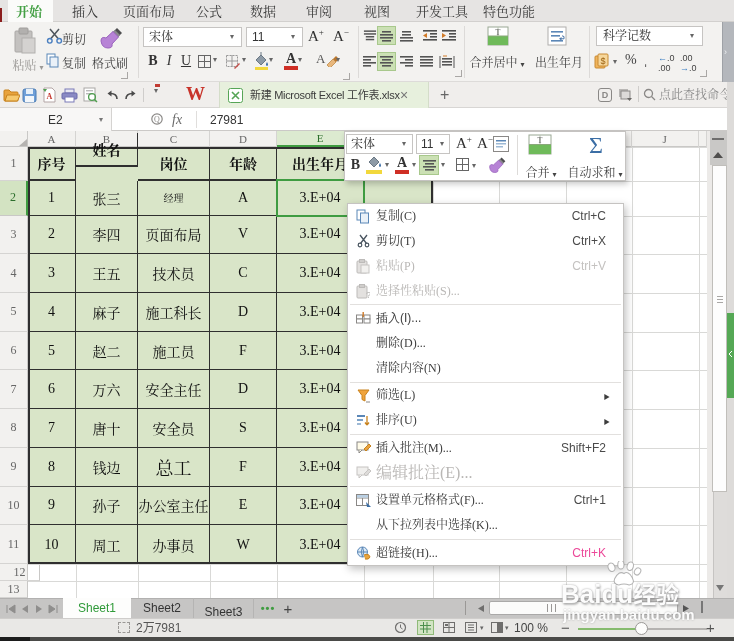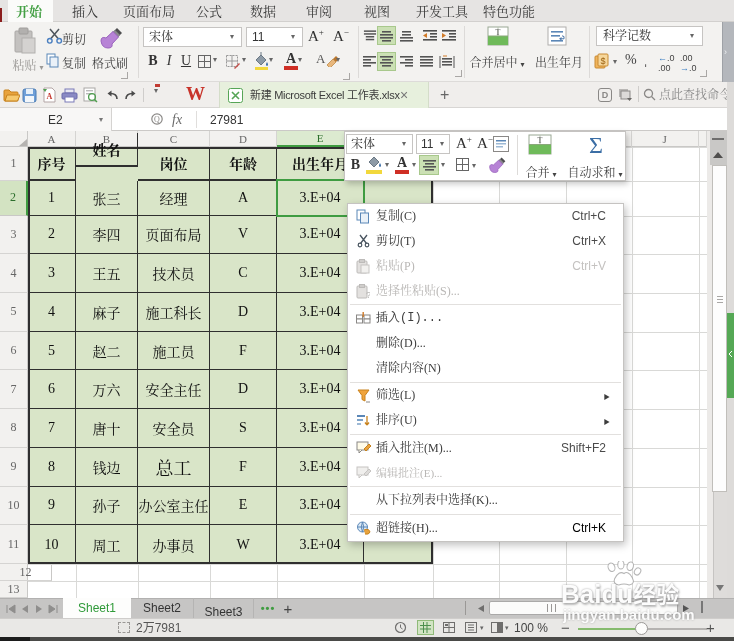--- a/index.html
+++ b/index.html
@@ -296,21 +296,21 @@
 <div class="c" style="left:0;top:181px;width:28px;height:34.5px;background:#d3e3c2;border-right:2px solid #3f9c41;border-bottom:1px solid #c9c8c6;font-size:12px;color:#2c6e2c;font-family:Liberation Serif,serif;">2</div>
 <div class="c" style="left:0;top:215.5px;width:28px;height:38.7px;border-bottom:1px solid #d5d4d2;border-right:1px solid #c9c8c6;font-size:12px;color:#666;font-family:Liberation Serif,serif;">3</div>
 <div class="c" style="left:0;top:254.2px;width:28px;height:38.7px;border-bottom:1px solid #d5d4d2;border-right:1px solid #c9c8c6;font-size:12px;color:#666;font-family:Liberation Serif,serif;">4</div>
 <div class="c" style="left:0;top:292.9px;width:28px;height:38.8px;border-bottom:1px solid #d5d4d2;border-right:1px solid #c9c8c6;font-size:12px;color:#666;font-family:Liberation Serif,serif;">5</div>
 <div class="c" style="left:0;top:331.7px;width:28px;height:38.7px;border-bottom:1px solid #d5d4d2;border-right:1px solid #c9c8c6;font-size:12px;color:#666;font-family:Liberation Serif,serif;">6</div>
 <div class="c" style="left:0;top:370.4px;width:28px;height:38.7px;border-bottom:1px solid #d5d4d2;border-right:1px solid #c9c8c6;font-size:12px;color:#666;font-family:Liberation Serif,serif;">7</div>
 <div class="c" style="left:0;top:409.1px;width:28px;height:38.7px;border-bottom:1px solid #d5d4d2;border-right:1px solid #c9c8c6;font-size:12px;color:#666;font-family:Liberation Serif,serif;">8</div>
 <div class="c" style="left:0;top:447.8px;width:28px;height:38.8px;border-bottom:1px solid #d5d4d2;border-right:1px solid #c9c8c6;font-size:12px;color:#666;font-family:Liberation Serif,serif;">9</div>
 <div class="c" style="left:0;top:486.6px;width:28px;height:38.7px;border-bottom:1px solid #d5d4d2;border-right:1px solid #c9c8c6;font-size:12px;color:#666;font-family:Liberation Serif,serif;">10</div>
 <div class="c" style="left:0;top:525.3px;width:28px;height:38.7px;border-bottom:1px solid #d5d4d2;border-right:1px solid #c9c8c6;font-size:12px;color:#666;font-family:Liberation Serif,serif;">11</div>
-<div class="c" style="left:0;top:564px;width:52px;height:17px;border-bottom:1px solid #d5d4d2;border-right:1px solid #c9c8c6;font-size:12px;color:#666;font-family:Liberation Serif,serif;">12</div>
+<div class="c" style="left:0;top:564px;width:40px;height:17px;border-bottom:1px solid #d5d4d2;border-right:1px solid #c9c8c6;font-size:12px;color:#666;font-family:Liberation Serif,serif;">12</div>
 <div class="c" style="left:0;top:581px;width:28px;height:17px;border-bottom:1px solid #d5d4d2;border-right:1px solid #c9c8c6;font-size:12px;color:#666;font-family:Liberation Serif,serif;">13</div>
 <div class="" style="left:76px;top:147px;width:1px;height:451px;background:#d9d9d7;"></div>
 <div class="" style="left:138px;top:147px;width:1px;height:451px;background:#d9d9d7;"></div>
 <div class="" style="left:210px;top:147px;width:1px;height:451px;background:#d9d9d7;"></div>
 <div class="" style="left:277px;top:147px;width:1px;height:451px;background:#d9d9d7;"></div>
 <div class="" style="left:364px;top:147px;width:1px;height:451px;background:#d9d9d7;"></div>
 <div class="" style="left:432.5px;top:147px;width:1px;height:451px;background:#d9d9d7;"></div>
 <div class="" style="left:499px;top:147px;width:1px;height:451px;background:#d9d9d7;"></div>
 <div class="" style="left:565.5px;top:147px;width:1px;height:451px;background:#d9d9d7;"></div>
 <div class="" style="left:632px;top:147px;width:1px;height:451px;background:#d9d9d7;"></div>
@@ -332,21 +332,21 @@
 <div class="" style="left:28px;top:147px;width:679px;height:1px;background:#d9d9d7;"></div>
 <div class="" style="left:28px;top:147px;width:404.5px;height:417px;background:#d9e5c8;border:2px solid #2f2f2f;"></div>
 <div class="c" style="left:28px;top:147px;width:48px;height:34px;border-right:1px solid #2f2f2f;border-bottom:2px solid #2f2f2f;font-weight:bold;font-family:Liberation Serif,Noto Serif CJK SC,serif;font-size:14px;color:#111;">序号</div>
 <div class="c" style="left:76px;top:133px;width:62px;height:34px;border-right:1px solid #2f2f2f;border-bottom:2px solid #2f2f2f;font-weight:bold;font-family:Liberation Serif,Noto Serif CJK SC,serif;font-size:14px;color:#111;">姓名</div>
 <div class="c" style="left:138px;top:147px;width:72px;height:34px;border-right:1px solid #2f2f2f;border-bottom:2px solid #2f2f2f;font-weight:bold;font-family:Liberation Serif,Noto Serif CJK SC,serif;font-size:14px;color:#111;">岗位</div>
 <div class="c" style="left:210px;top:147px;width:67px;height:34px;border-right:1px solid #2f2f2f;border-bottom:2px solid #2f2f2f;font-weight:bold;font-family:Liberation Serif,Noto Serif CJK SC,serif;font-size:14px;color:#111;">年龄</div>
 <div class="c" style="left:277px;top:147px;width:87px;height:34px;border-right:1px solid #2f2f2f;border-bottom:2px solid #2f2f2f;font-weight:bold;font-family:Liberation Serif,Noto Serif CJK SC,serif;font-size:14px;color:#111;">出生年月</div>
 <div class="" style="left:364px;top:147px;width:66.5px;height:34px;border-bottom:2px solid #2f2f2f;"></div>
 <div class="c" style="left:28px;top:181px;width:48px;height:34.5px;border-right:1px solid #2f2f2f;border-bottom:1px solid #2f2f2f;font-family:Liberation Serif,Noto Serif CJK SC,serif;font-size:14px;color:#111;">1</div>
 <div class="c" style="left:76px;top:181px;width:62px;height:34.5px;border-right:1px solid #2f2f2f;border-bottom:1px solid #2f2f2f;font-family:Liberation Serif,Noto Serif CJK SC,serif;font-size:14px;color:#111;">张三</div>
-<div class="c" style="left:138px;top:181px;width:72px;height:34.5px;border-right:1px solid #2f2f2f;border-bottom:1px solid #2f2f2f;font-family:Liberation Serif,Noto Serif CJK SC,serif;font-size:14px;color:#111;">经理</div>
+<div class="c" style="left:138px;top:181px;width:72px;height:34.5px;border-right:1px solid #2f2f2f;border-bottom:1px solid #2f2f2f;font-family:Liberation Serif,Noto Serif CJK SC,serif;font-size:10px;color:#111;">经理</div>
 <div class="c" style="left:210px;top:181px;width:67px;height:34.5px;border-right:1px solid #2f2f2f;border-bottom:1px solid #2f2f2f;font-family:Liberation Serif,Noto Serif CJK SC,serif;font-size:14px;color:#111;">A</div>
 <div class="c" style="left:277px;top:181px;width:87px;height:34.5px;border-right:1px solid #2f2f2f;border-bottom:1px solid #2f2f2f;font-family:Liberation Serif,Noto Serif CJK SC,serif;font-size:14px;color:#111;">3.E+04</div>
 <div class="c" style="left:364px;top:181px;width:68.5px;height:34.5px;border-bottom:1px solid #2f2f2f;font-family:Liberation Serif,Noto Serif CJK SC,serif;font-size:14px;color:#111;"></div>
 <div class="c" style="left:28px;top:215.5px;width:48px;height:38.7px;border-right:1px solid #2f2f2f;border-bottom:1px solid #2f2f2f;font-family:Liberation Serif,Noto Serif CJK SC,serif;font-size:14px;color:#111;">2</div>
 <div class="c" style="left:76px;top:215.5px;width:62px;height:38.7px;border-right:1px solid #2f2f2f;border-bottom:1px solid #2f2f2f;font-family:Liberation Serif,Noto Serif CJK SC,serif;font-size:14px;color:#111;">李四</div>
 <div class="c" style="left:138px;top:215.5px;width:72px;height:38.7px;border-right:1px solid #2f2f2f;border-bottom:1px solid #2f2f2f;font-family:Liberation Serif,Noto Serif CJK SC,serif;font-size:14px;color:#111;">页面布局</div>
 <div class="c" style="left:210px;top:215.5px;width:67px;height:38.7px;border-right:1px solid #2f2f2f;border-bottom:1px solid #2f2f2f;font-family:Liberation Serif,Noto Serif CJK SC,serif;font-size:14px;color:#111;">V</div>
 <div class="c" style="left:277px;top:215.5px;width:87px;height:38.7px;border-right:1px solid #2f2f2f;border-bottom:1px solid #2f2f2f;font-family:Liberation Serif,Noto Serif CJK SC,serif;font-size:14px;color:#111;">3.E+04</div>
 <div class="c" style="left:364px;top:215.5px;width:68.5px;height:38.7px;border-bottom:1px solid #2f2f2f;font-family:Liberation Serif,Noto Serif CJK SC,serif;font-size:14px;color:#111;"></div>
 <div class="c" style="left:28px;top:254.2px;width:48px;height:38.7px;border-right:1px solid #2f2f2f;border-bottom:1px solid #2f2f2f;font-family:Liberation Serif,Noto Serif CJK SC,serif;font-size:14px;color:#111;">3</div>
@@ -584,21 +584,21 @@
 <div style="position:relative;height:24.9px;width:100%;">
         <span style="position:absolute;left:6px;top:4px;width:18px;height:17px;display:inline-flex;align-items:center;justify-content:center;">
           <svg width="15" height="14" viewBox="0 0 15 14">
             <rect x="0.5" y="3" width="6" height="4" fill="#fff" stroke="#8a8886"></rect>
             <rect x="0.5" y="7" width="6" height="4" fill="#fff" stroke="#8a8886"></rect>
             <rect x="8" y="3" width="6" height="4" fill="#fff" stroke="#8a8886"></rect>
             <rect x="8" y="7" width="6" height="4" fill="#fff" stroke="#8a8886"></rect>
             <path d="M7.2 0 L7.2 5" stroke="#d07a28" stroke-width="1.4"></path>
           </svg>
         </span>
-        <span style="position:absolute;left:28px;top:0;line-height:24.9px;font-size:12px;color:#3d3d3d;font-family:Liberation Mono, monospace;">插入(I)...</span>
+        <span style="position:absolute;left:28px;top:0;line-height:24.9px;font-size:12px;color:#3d3d3d;font-family:Liberation Sans, sans-serif;">插入(I)...</span>
       </div>
 <div style="position:relative;height:24.9px;width:100%;">
         <span style="position:absolute;left:28px;top:0;line-height:24.9px;font-size:12px;color:#3d3d3d;font-family:Liberation Serif,Noto Serif CJK SC,serif;">删除(D)...</span>
       </div>
 <div style="position:relative;height:24.9px;width:100%;">
         <span style="position:absolute;left:28px;top:0;line-height:24.9px;font-size:12px;color:#3d3d3d;font-family:Liberation Serif,Noto Serif CJK SC,serif;">清除内容(N)</span>
       </div>
 <div style="position:relative;height:1px;margin:0.8px 2px;background:#e2e0de;width:auto;"></div>
 <div style="position:relative;height:24.9px;width:100%;">
         <span style="position:absolute;left:6px;top:4px;width:18px;height:17px;display:inline-flex;align-items:center;justify-content:center;">
@@ -635,37 +635,49 @@
         <span style="position:absolute;right:17px;top:0;line-height:24.9px;font-size:12px;color:#4a4a4a;">Shift+F2</span>
       </div>
 <div style="position:relative;height:24.9px;width:100%;">
         <span style="position:absolute;left:6px;top:4px;width:18px;height:17px;display:inline-flex;align-items:center;justify-content:center;">
           <svg width="15" height="14" viewBox="0 0 15 14">
             <rect x="1" y="1" width="11" height="8" fill="#f0efed" stroke="#c6c4c2"></rect>
             <path d="M3 9 L3 12 L6 9" fill="#f0efed" stroke="#c6c4c2"></path>
             <path d="M8 8 L13 3 L15 5 L10 10 Z" fill="#dddbd9" stroke="#c6c4c2"></path>
           </svg>
         </span>
-        <span style="position:absolute;left:28px;top:0;line-height:24.9px;font-size:11px;color:#b9b7b5;font-family:Liberation Serif,Noto Serif CJK SC,serif;">编辑批注(E)...</span>
+        <span style="position:absolute;left:28px;top:0;line-height:24.9px;font-size:16px;color:#b9b7b5;font-family:Liberation Serif,Noto Serif CJK SC,serif;">编辑批注(E)...</span>
       </div>
 <div style="position:relative;height:1px;margin:0.8px 2px;background:#e2e0de;width:auto;"></div>
+<div style="position:relative;height:24.9px;width:100%;">
+        <span style="position:absolute;left:6px;top:4px;width:18px;height:17px;display:inline-flex;align-items:center;justify-content:center;">
+          <svg width="15" height="14" viewBox="0 0 15 14">
+            <rect x="0.5" y="0.5" width="12" height="11" fill="#fff" stroke="#8a8886"></rect>
+            <path d="M0.5 4 H12.5 M6.5 4 V11.5" stroke="#8a8886"></path>
+            <rect x="1" y="1" width="11" height="2.6" fill="#b9cfe3"></rect>
+            <path d="M10 8 L15 13 L11 13 Z" fill="#3c6ea5"></path>
+          </svg>
+        </span>
+        <span style="position:absolute;left:28px;top:0;line-height:24.9px;font-size:12px;color:#3d3d3d;font-family:Liberation Serif,Noto Serif CJK SC,serif;">设置单元格格式(F)...</span>
+        <span style="position:absolute;right:17px;top:0;line-height:24.9px;font-size:12px;color:#4a4a4a;">Ctrl+1</span>
+      </div>
 <div style="position:relative;height:24.9px;width:100%;">
         <span style="position:absolute;left:28px;top:0;line-height:24.9px;font-size:12px;color:#3d3d3d;font-family:Liberation Serif,Noto Serif CJK SC,serif;">从下拉列表中选择(K)...</span>
       </div>
 <div style="position:relative;height:1px;margin:0.8px 2px;background:#e2e0de;width:auto;"></div>
 <div style="position:relative;height:24.9px;width:100%;">
         <span style="position:absolute;left:6px;top:4px;width:18px;height:17px;display:inline-flex;align-items:center;justify-content:center;">
           <svg width="15" height="14" viewBox="0 0 15 14">
             <circle cx="6.5" cy="6" r="5" fill="#dceaf6" stroke="#5b87b7"></circle>
             <path d="M2 6 H11 M6.5 1 Q4 6 6.5 11 M6.5 1 Q9 6 6.5 11" stroke="#5b87b7" fill="none"></path>
             <path d="M8 9 Q13 7 14 11 Q13 14 9 13" fill="#e8a33d" stroke="#c7821e"></path>
           </svg>
         </span>
         <span style="position:absolute;left:28px;top:0;line-height:24.9px;font-size:12px;color:#3d3d3d;font-family:Liberation Serif,Noto Serif CJK SC,serif;">超链接(H)...</span>
-        <span style="position:absolute;right:17px;top:0;line-height:24.9px;font-size:12px;color:#000000;">Ctrl+K</span>
+        <span style="position:absolute;right:17px;top:0;line-height:24.9px;font-size:12px;color:#ec4899;">Ctrl+K</span>
       </div>
 </div>
 <div class="" style="z-index:20;left:604px;top:561px;"><svg width="40" height="25" viewBox="0 0 38 24">
         <g fill="rgba(255,255,255,0.97)" stroke="rgba(150,150,150,0.7)" stroke-width="1">
           <ellipse cx="7" cy="6" rx="3.2" ry="4.2" transform="rotate(-20 7 6)"></ellipse>
           <ellipse cx="16" cy="3.5" rx="3" ry="4.2"></ellipse>
           <ellipse cx="25" cy="5" rx="3" ry="4.2" transform="rotate(15 25 5)"></ellipse>
           <ellipse cx="32" cy="10" rx="2.8" ry="3.6" transform="rotate(35 32 10)"></ellipse>
           <path d="M10 17 Q14 9 19 12 Q23 9 27 16 Q30 22 24 23 Q19 21 14 23 Q8 22 10 17 Z"></path>
         </g>

